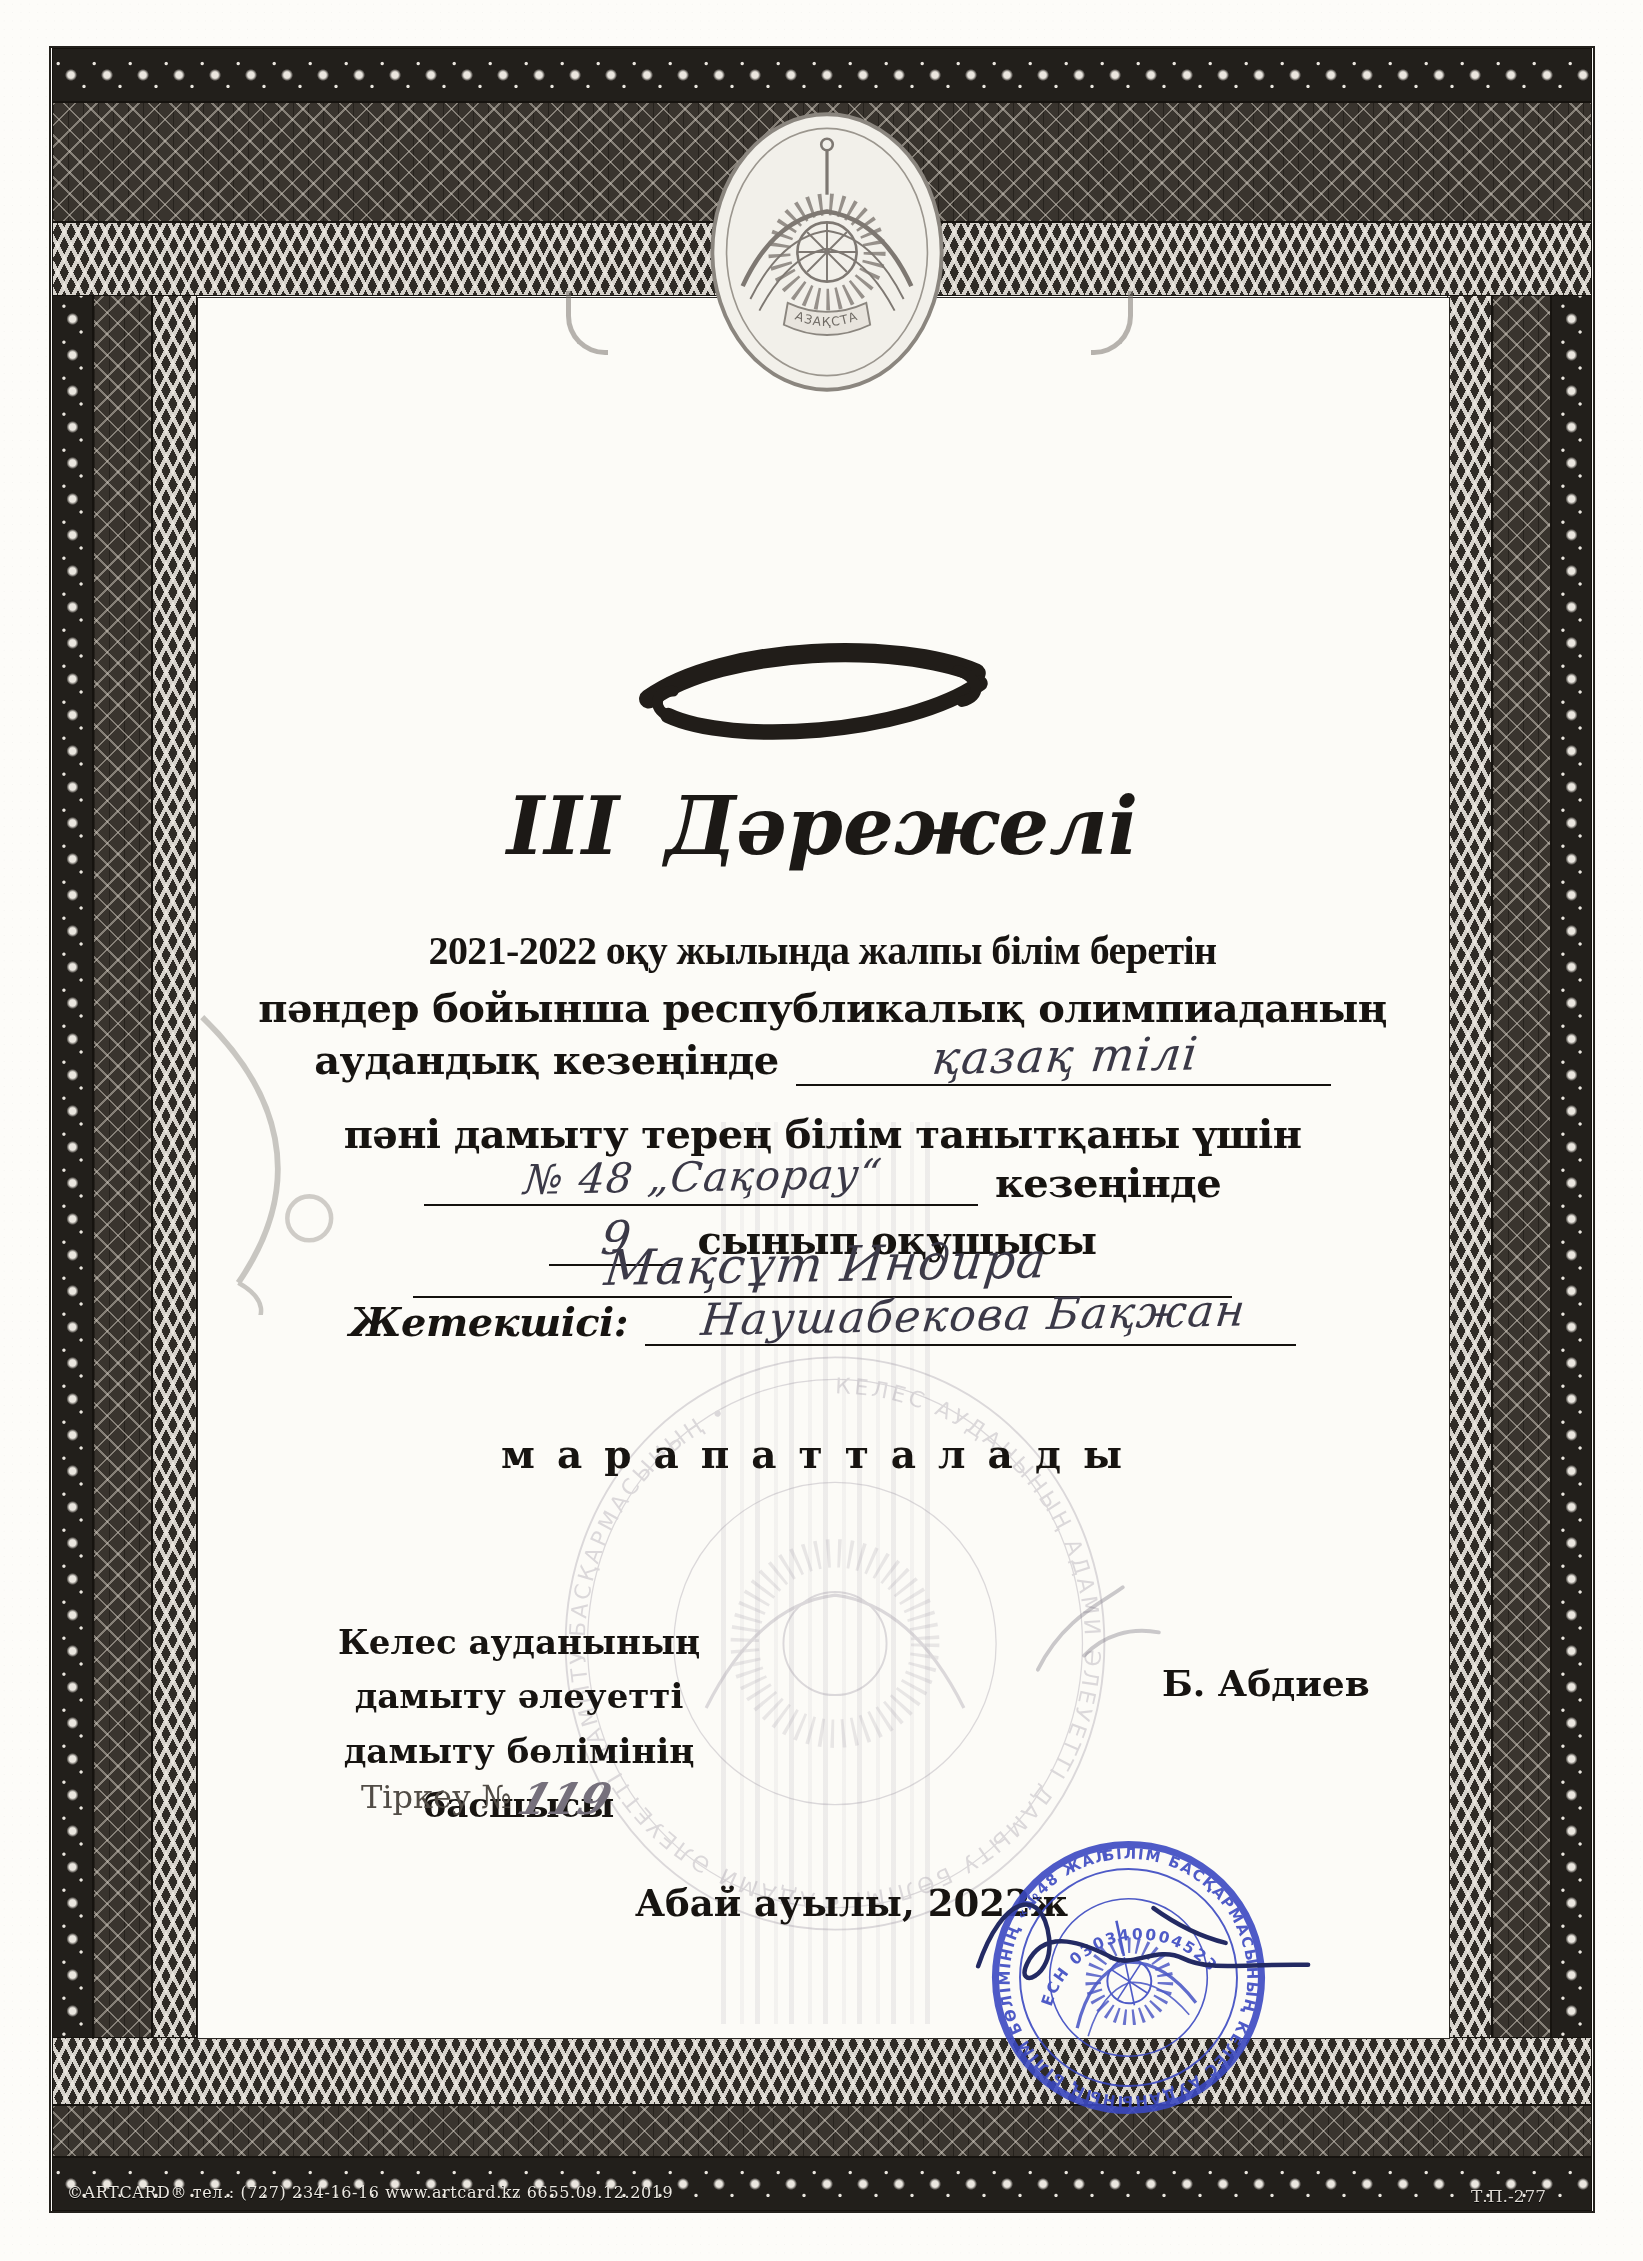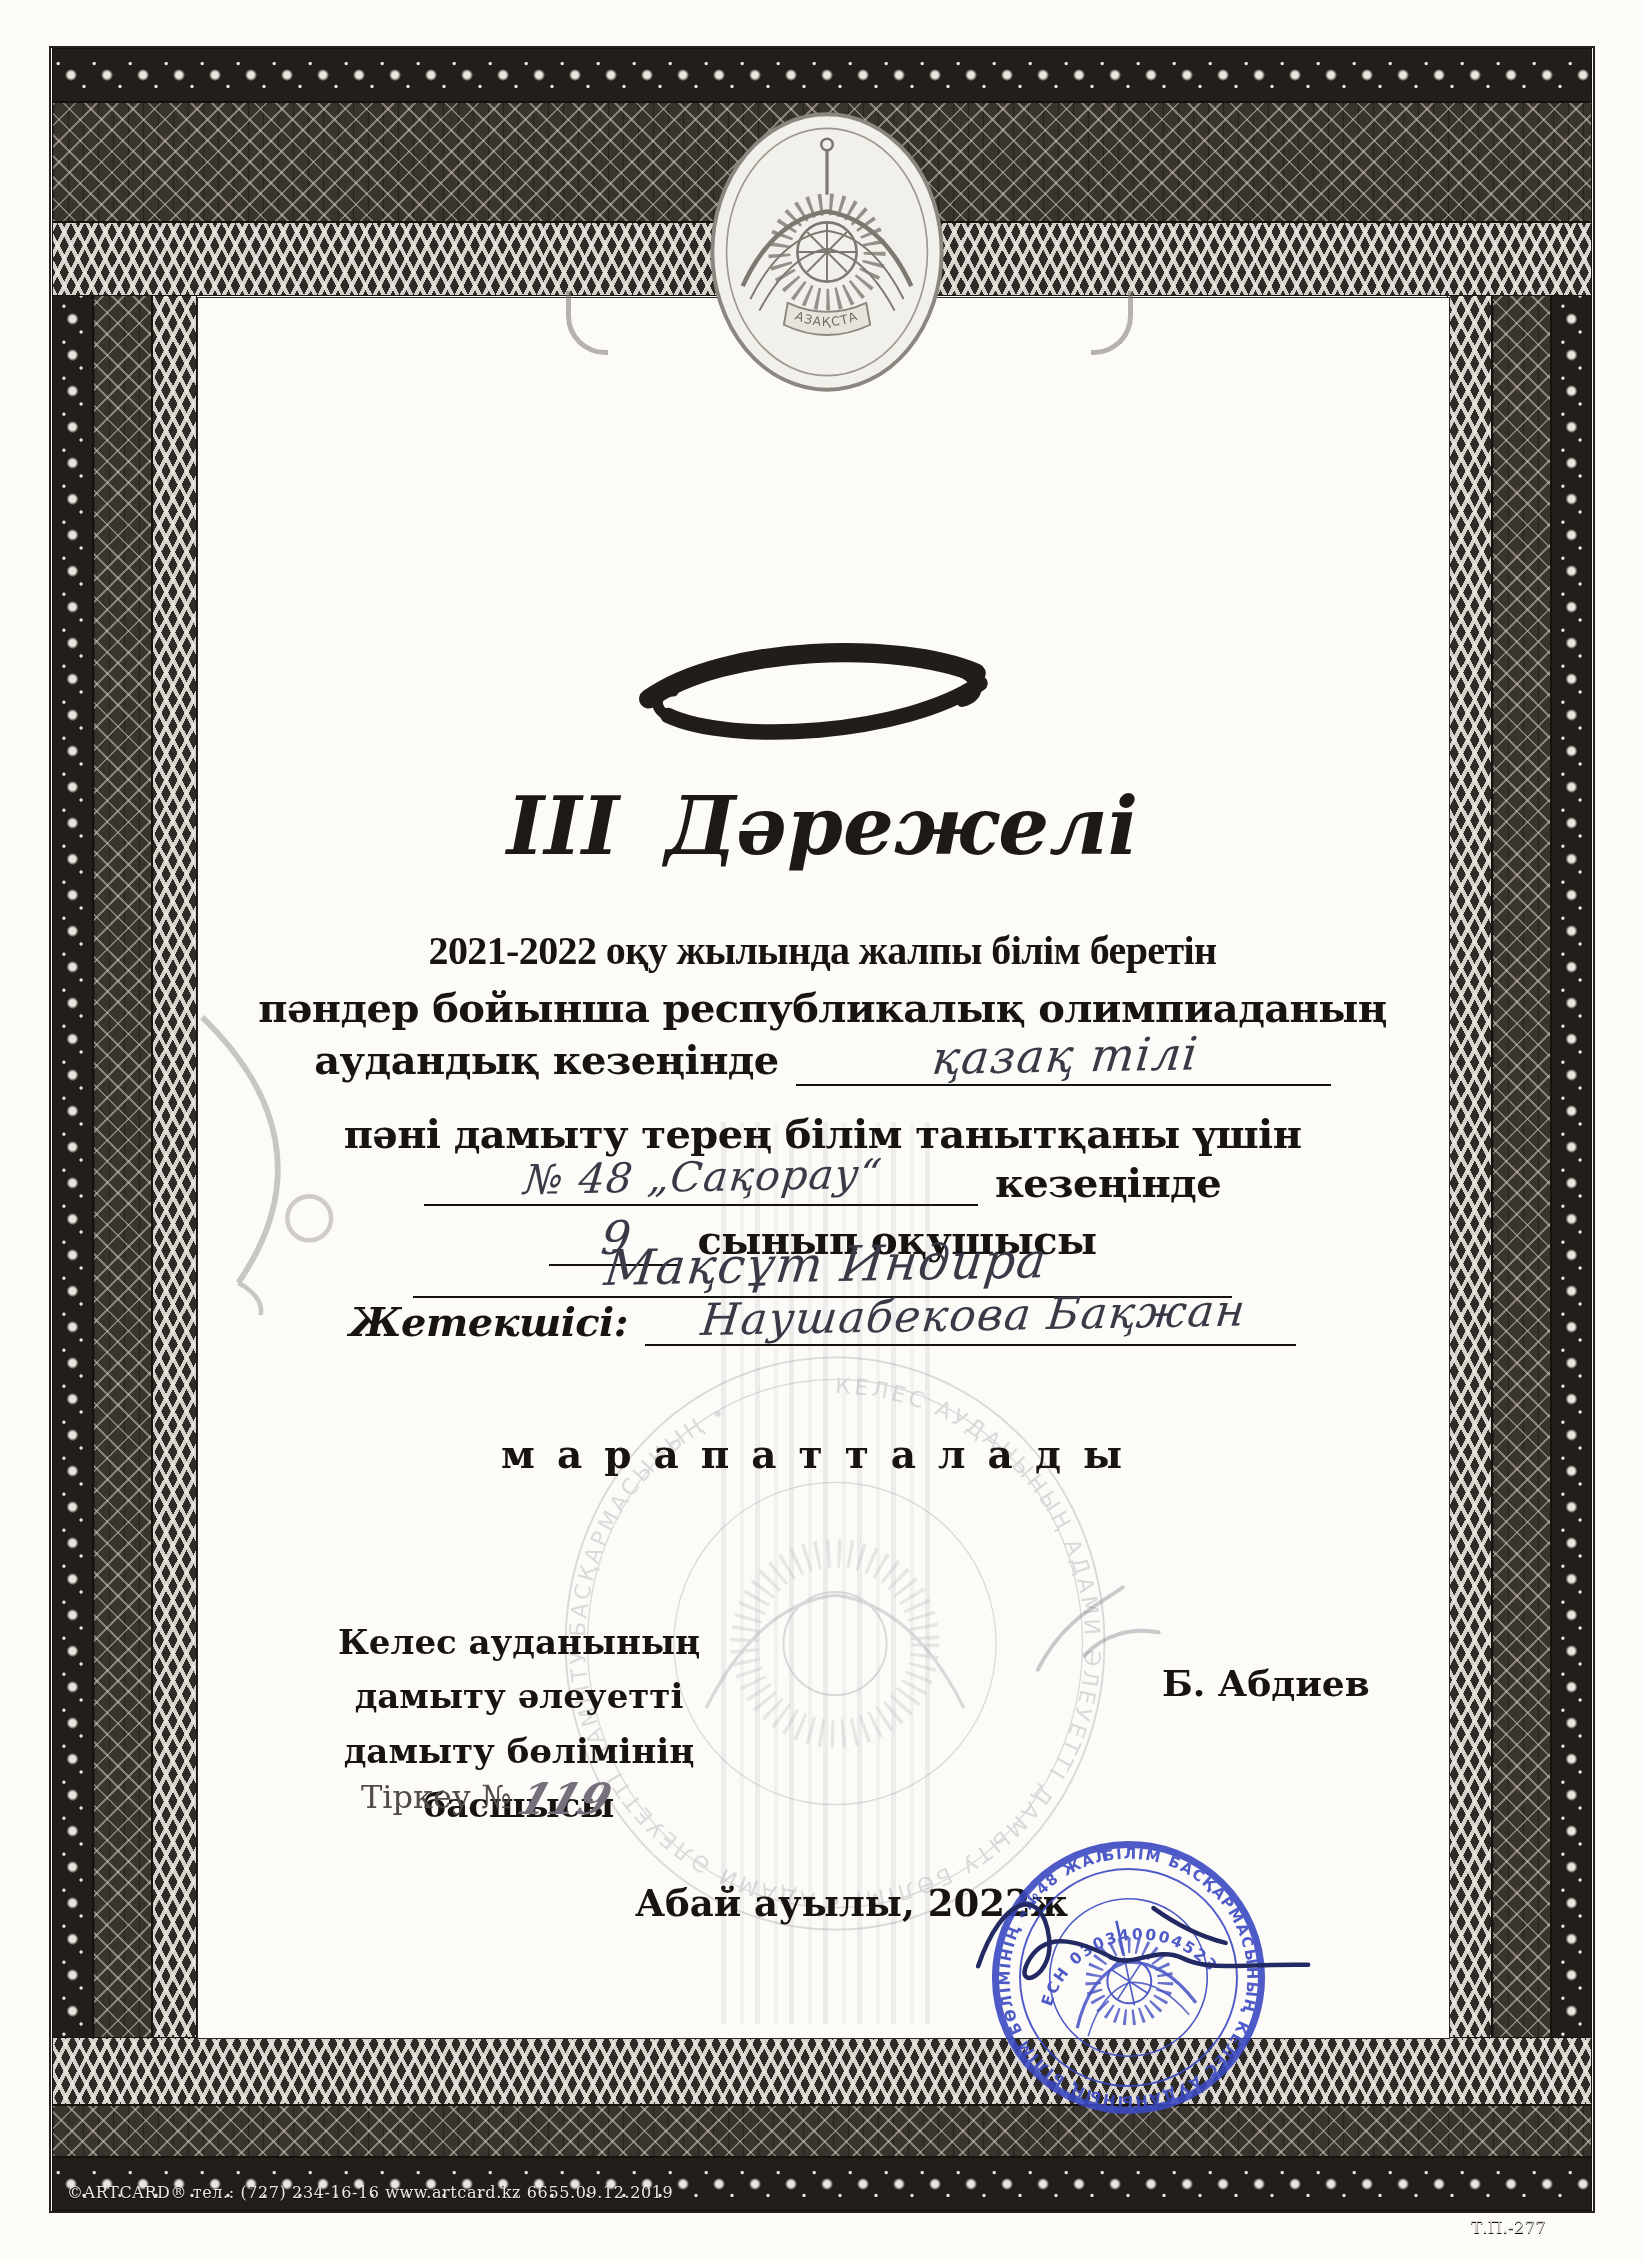--- a/index.html
+++ b/index.html
@@ -72,21 +72,21 @@
   .reg{left:361px;top:1778px;font-size:32px;color:#514c46;display:flex;align-items:flex-end;gap:9px;}
   .reg .hand-num{font-size:43px;font-style:italic;font-weight:bold;color:#76707c;transform:skewX(-18deg);line-height:.8;}
   .place{top:1881px;font-size:37px;font-weight:bold;color:#171411;transform:translateX(29px);}
 
   .wm{position:absolute;z-index:2;}
   .streaks{left:721px;top:1122px;width:219px;height:902px;
       background:repeating-linear-gradient(90deg, rgba(140,135,150,.13) 0 5.2px, transparent 5.2px 19.3px,
                  rgba(140,135,150,.08) 19.3px 22.6px, transparent 22.6px 34px);}
   .footer-print{left:67px;top:2183px;z-index:5;font-size:16px;color:#ece9e2;letter-spacing:0.6px;
       font-family:"DejaVu Serif","Liberation Serif",serif;text-shadow:0 0.6px 0.6px #000;}
-  .form-code{left:1471px;top:2186px;z-index:5;font-size:17px;color:#ddd9d2;text-shadow:0 0.6px 0.6px #000;margin-top:31px;}
+  .form-code{left:1471px;top:2186px;z-index:5;font-size:17px;color:#ddd9d2;text-shadow:0 0.6px 0.6px #000;}
 
   .stamp{left:980px;top:1829px;width:297px;height:297px;z-index:4;transform:rotate(-12deg);}
   .sig{left:960px;top:1863px;width:374px;height:174px;z-index:5;}
   .pencil{left:1025px;top:1573px;width:148px;height:129px;z-index:3;opacity:.35;}
   svg{display:block;}
 </style>
 </head>
 <body>
 
 <div class="page">

